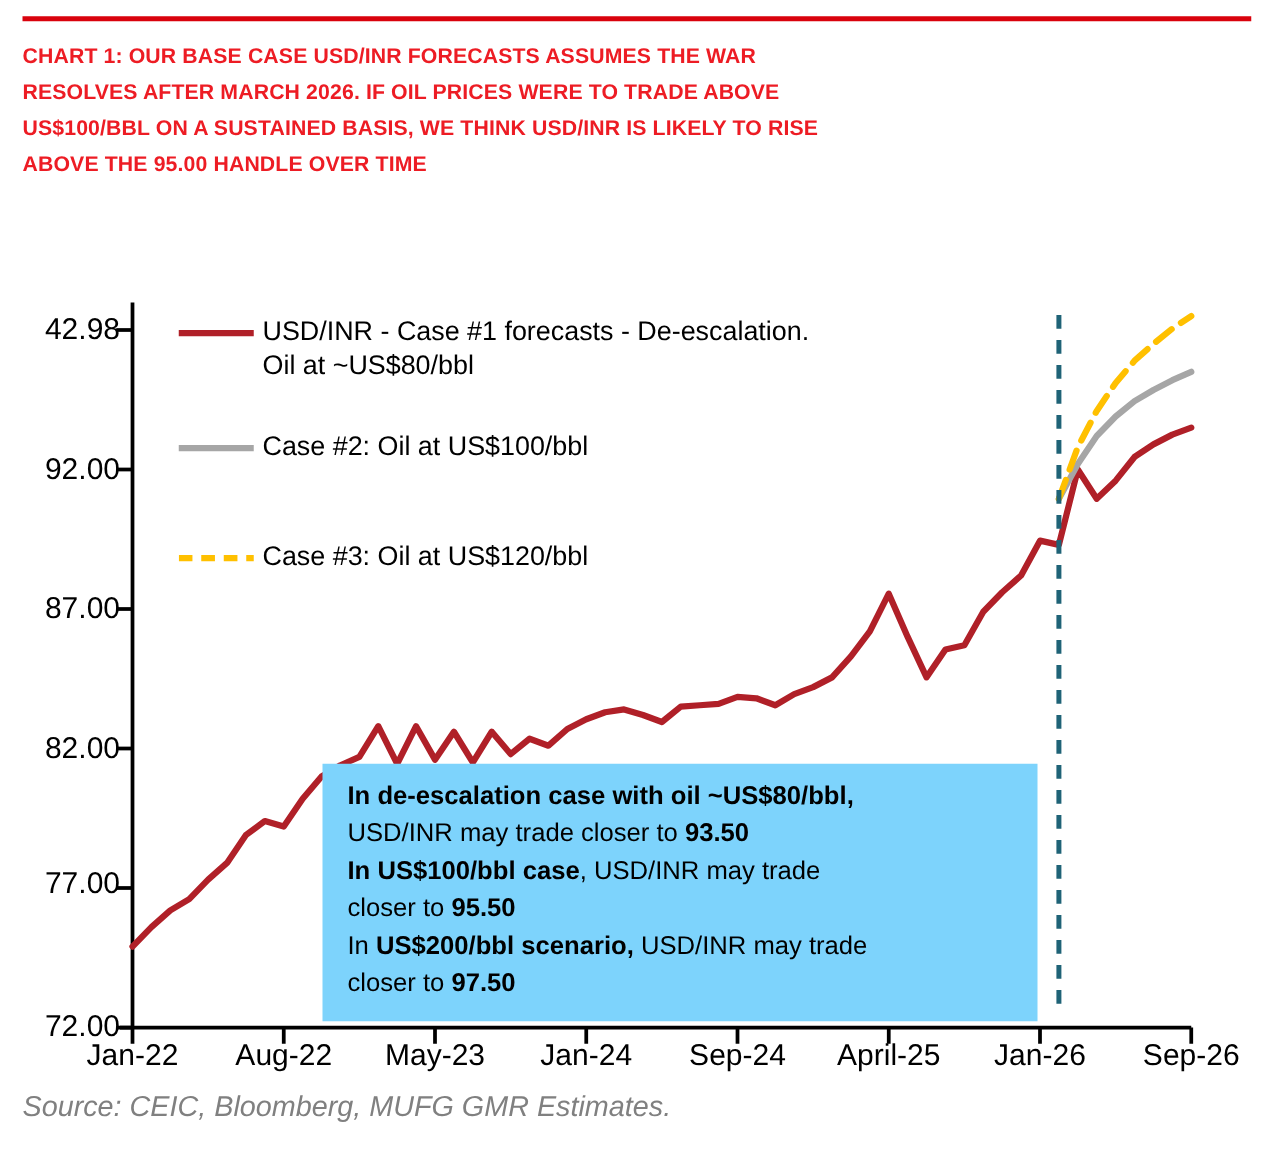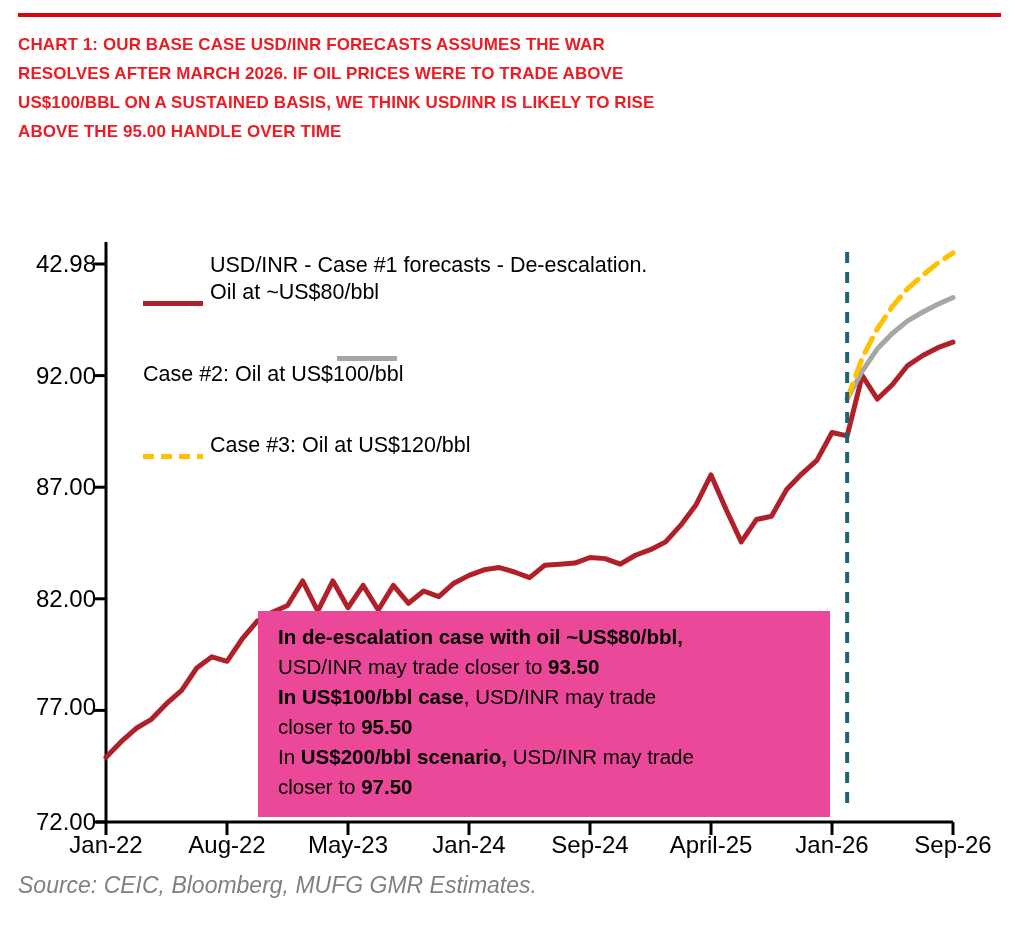--- a/index.html
+++ b/index.html
@@ -89,21 +89,21 @@
   
   #legend {
     position: absolute;
     left: 143px; top: 252px;
     width: 620px;
   }
   .legend-row {
     position: absolute;
     left: 0;
     display: flex;
-    align-items: flex-end;
+    align-items: flex-start;
   }
   .legend-swatch {
     width: 60px;
     height: 5px;
     margin-top: 12px;
     margin-right: 7px;
     flex: 0 0 auto;
   }
   .legend-swatch.dashed {
     height: 5px;
@@ -202,31 +202,31 @@
       <div class="xtick-label" style="left: 832px;">Jan-26</div>
       <div class="xtick-label" style="left: 953px;">Sep-26</div>
     </div>
 
   <div id="legend">
       <div class="legend-row" style="top: 0px;">
         <span class="legend-swatch" style="background: rgb(176, 32, 40);"></span>
         <span class="legend-label">USD/INR - Case #1 forecasts - De-escalation.
 Oil at ~US$80/bbl</span>
       </div>
-      <div class="legend-row" style="top: 92px; flex-direction: column;">
+      <div class="legend-row" style="top: 92px;">
         <span class="legend-swatch" style="background: rgb(166, 166, 166);"></span>
         <span class="legend-label">Case #2: Oil at US$100/bbl</span>
       </div>
       <div class="legend-row" style="top: 180px;">
         <span class="legend-swatch dashed"></span>
         <span class="legend-label">Case #3: Oil at US$120/bbl</span>
       </div>
     </div>
 
-  <div id="annotation-box" style="background: #ec4899; padding-left: 20px;">
+  <div id="annotation-box" style="background: #7dd3fc; padding-left: 20px;">
     <div id="annotation-text">
         <div><b>In de-escalation case with oil ~US$80/bbl,</b></div>
         <div><span>USD/INR may trade closer to </span><b>93.50</b></div>
         <div><b>In US$100/bbl case</b><span>, USD/INR may trade</span></div>
         <div><span>closer to </span><b>95.50</b></div>
         <div><span>In </span><b>US$200/bbl scenario,</b><span> USD/INR may trade</span></div>
         <div><span>closer to </span><b>97.50</b></div>
       </div>
   </div>
 

